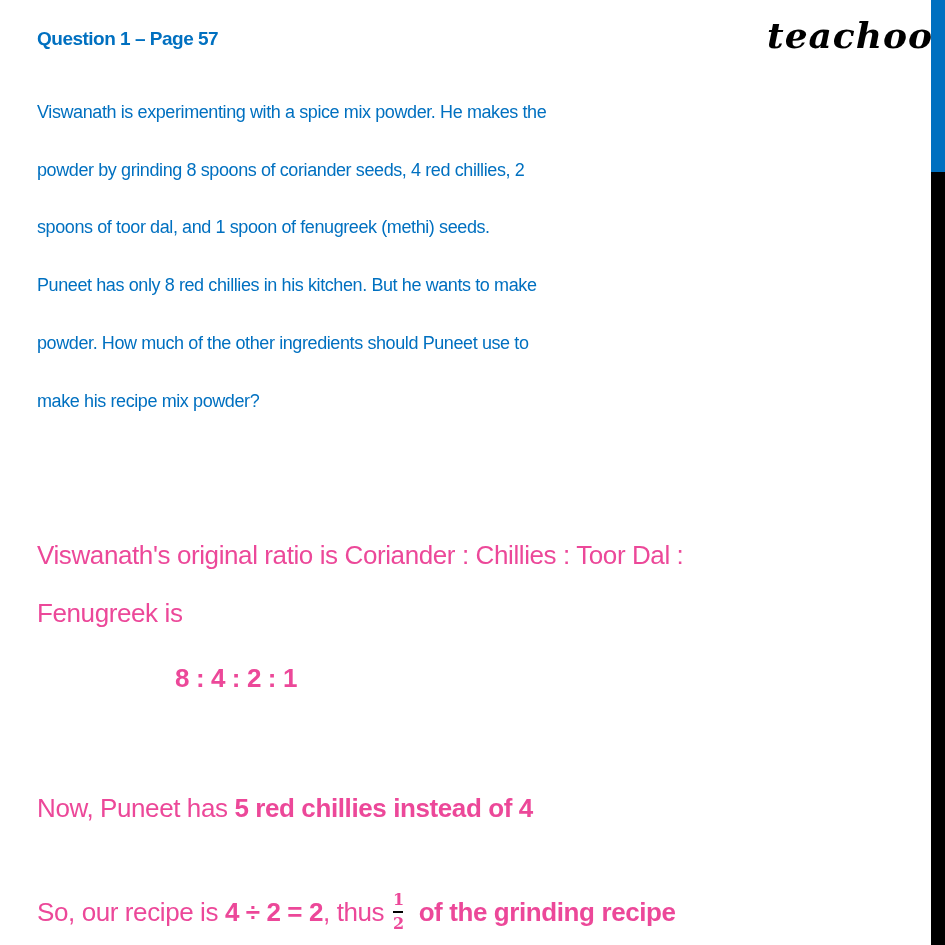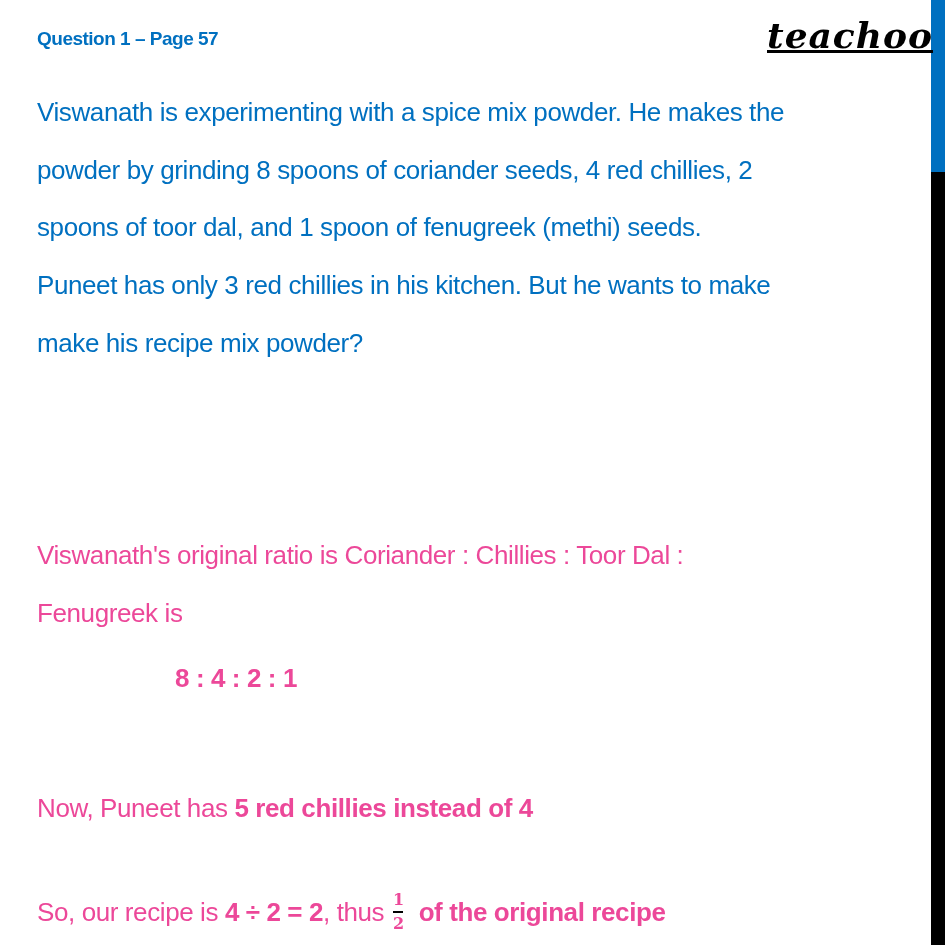--- a/index.html
+++ b/index.html
@@ -1,56 +1,57 @@
 <!DOCTYPE html>
 <html><head>
 <meta charset="utf-8">
 <style>
   html, body { margin:0; padding:0; }
   body { width:945px; height:945px; background:#ffffff; position:relative; overflow:hidden;
          font-family:"Liberation Sans", sans-serif; }
   .side-bar-blue { position:absolute; left:931px; top:0; width:14px; height:172px; background:#0070c0; }
   .side-bar-black { position:absolute; left:931px; top:172px; width:14px; height:773px; background:#000000; }
   .logo { position:absolute; left:767px; top:14px; font-family:"DejaVu Serif", serif; font-style:italic; font-weight:bold;
-          font-size:36px; color:#000; letter-spacing:1px;text-decoration:underline; }
+          font-size:36px; color:#000; letter-spacing:1px; }
   .title { position:absolute; left:37px; top:28px; font-size:19px; font-weight:bold; color:#0070c0; letter-spacing:-0.5px; }
-  .question { position:absolute; left:37px; top:84px; width:880px; font-size:26px; line-height:57.7px; color:#0070c0; letter-spacing:-0.4px; }
+  .question { position:absolute; left:37px; top:84px; width:880px; font-size:18px; line-height:57.7px; color:#0070c0; letter-spacing:-0.4px; }
   .question p { margin:0; white-space:nowrap; }
   .body-text { position:absolute; left:37px; font-size:26px; color:#ec4899; letter-spacing:-0.4px; white-space:nowrap; }
   b { font-weight:bold; }
   .frac { display:inline-flex; flex-direction:column; align-items:center; vertical-align:middle; font-size:16px; font-weight:bold;
           font-family:"DejaVu Serif", serif; line-height:1; margin:0 8px 0 2px; position:relative; top:-2px; }
   .frac .bar { width:10px; height:2px; background:#000; margin:3px 0; }
 </style>
 </head>
 <body>
 
 <div class="side-bar-blue"></div>
 <div class="side-bar-black"></div>
 
 <div class="title">Question 1 – Page 57</div>
 <div class="logo">teachoo</div>
 
 <div class="question">
   <p>Viswanath is experimenting with a spice mix powder. He makes the</p>
   <p>powder by grinding 8 spoons of coriander seeds, 4 red chillies, 2</p>
   <p>spoons of toor dal, and 1 spoon of fenugreek (methi) seeds.</p>
-  <p>Puneet has only 3 red chillies in his kitchen. But he wants to make</p>
+  <p>Puneet has only 8 red chillies in his kitchen. But he wants to make</p>
+  <p>powder. How much of the other ingredients should Puneet use to</p>
   <p>make his recipe mix powder?</p>
 </div>
 
 <div class="body-text" style="top:540px;">Viswanath's original ratio is Coriander : Chillies : Toor Dal :</div>
 <div class="body-text" style="top:598px;">Fenugreek is</div>
 <div class="body-text" style="top:663px; left:175px; font-weight:bold;">8 : 4 : 2 : 1</div>
 
 <div class="body-text" style="top:793px;">
   <span>Now, Puneet has </span><b>5 red chillies instead of 4</b>
 </div>
 
 <div class="body-text" style="top:874px;margin-top:20px;">
   <span>So, our recipe is </span><b>4 ÷ 2 = 2</b><span>, thus</span>
   <span class="frac">
     <span>1</span>
     <span class="bar"></span>
     <span>2</span>
   </span>
-  <b>of the original recipe</b>
+  <b>of the grinding recipe</b>
 </div>
 
 </body></html>

